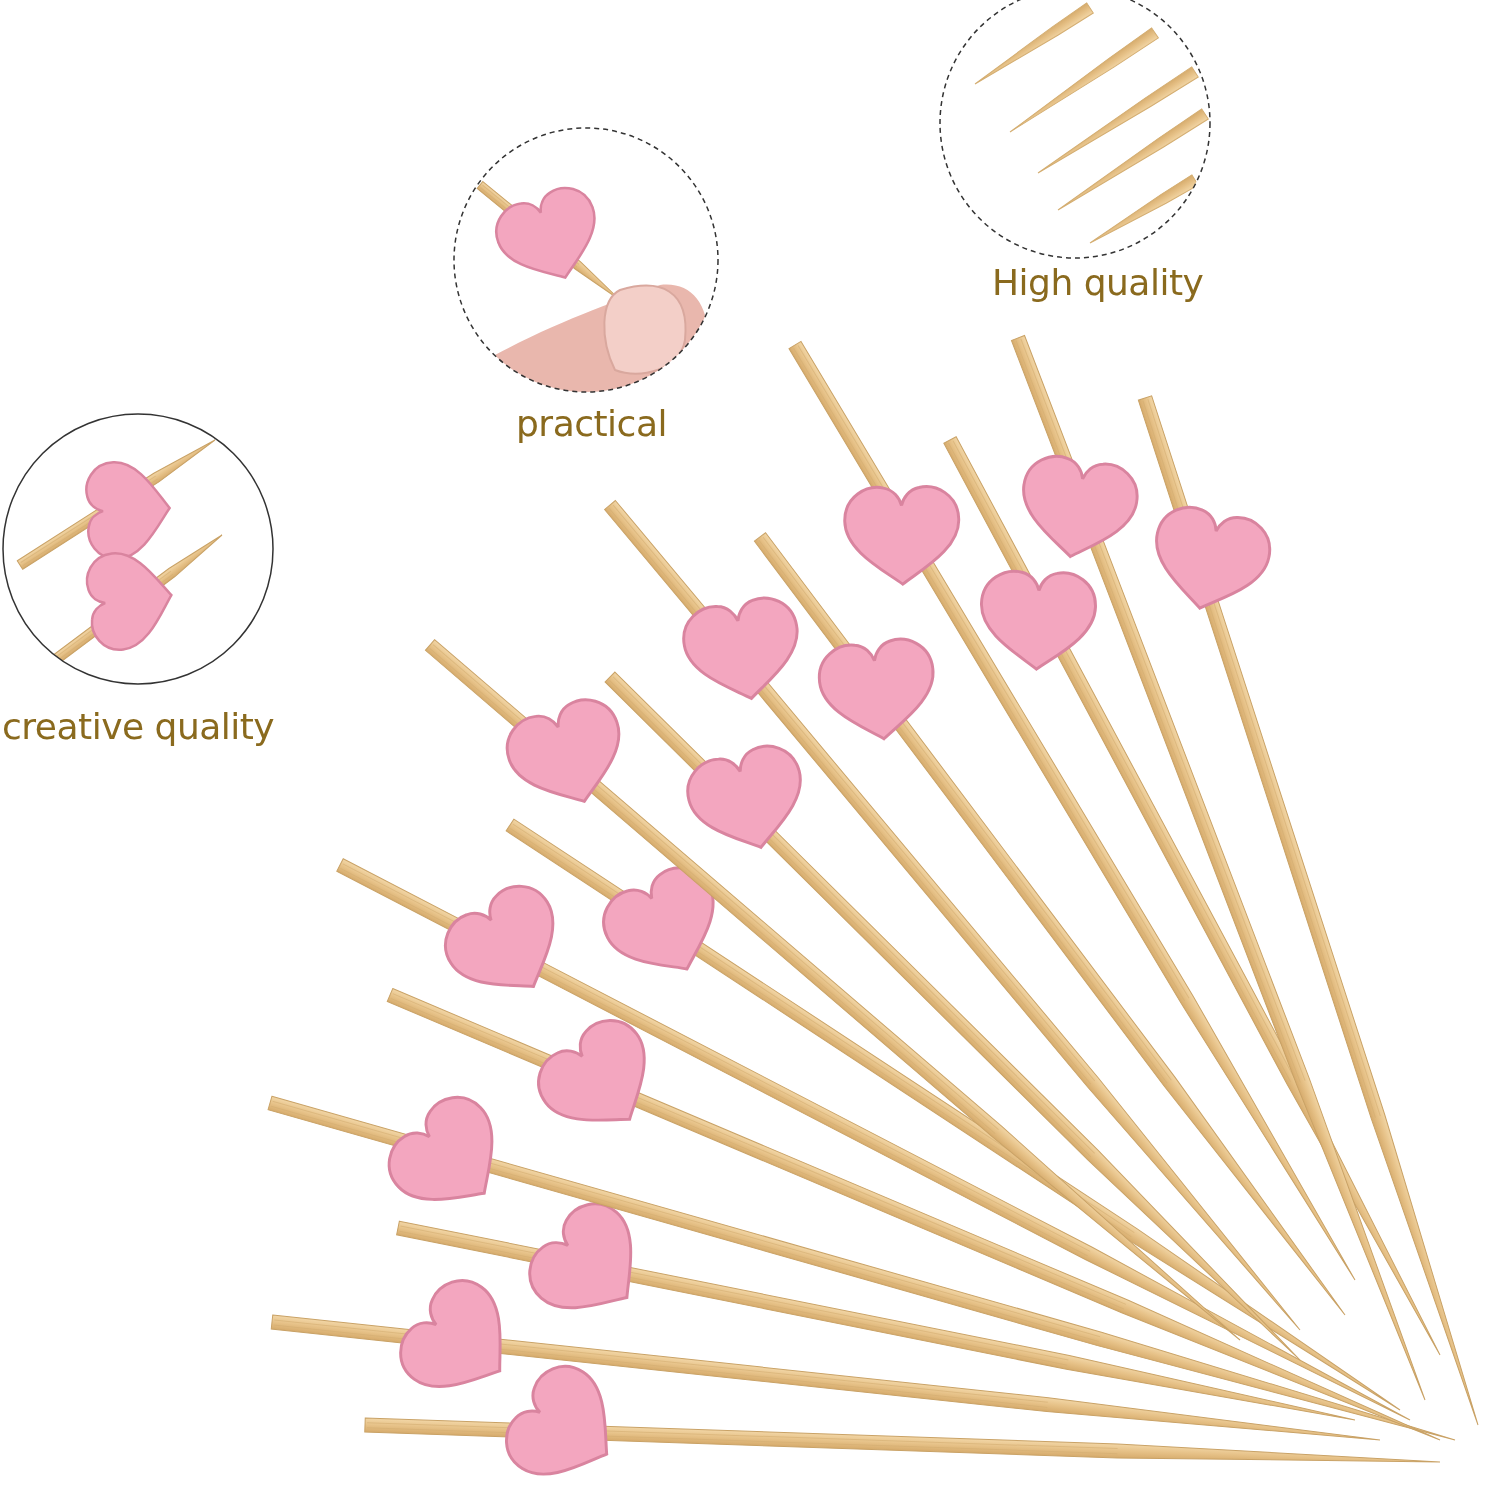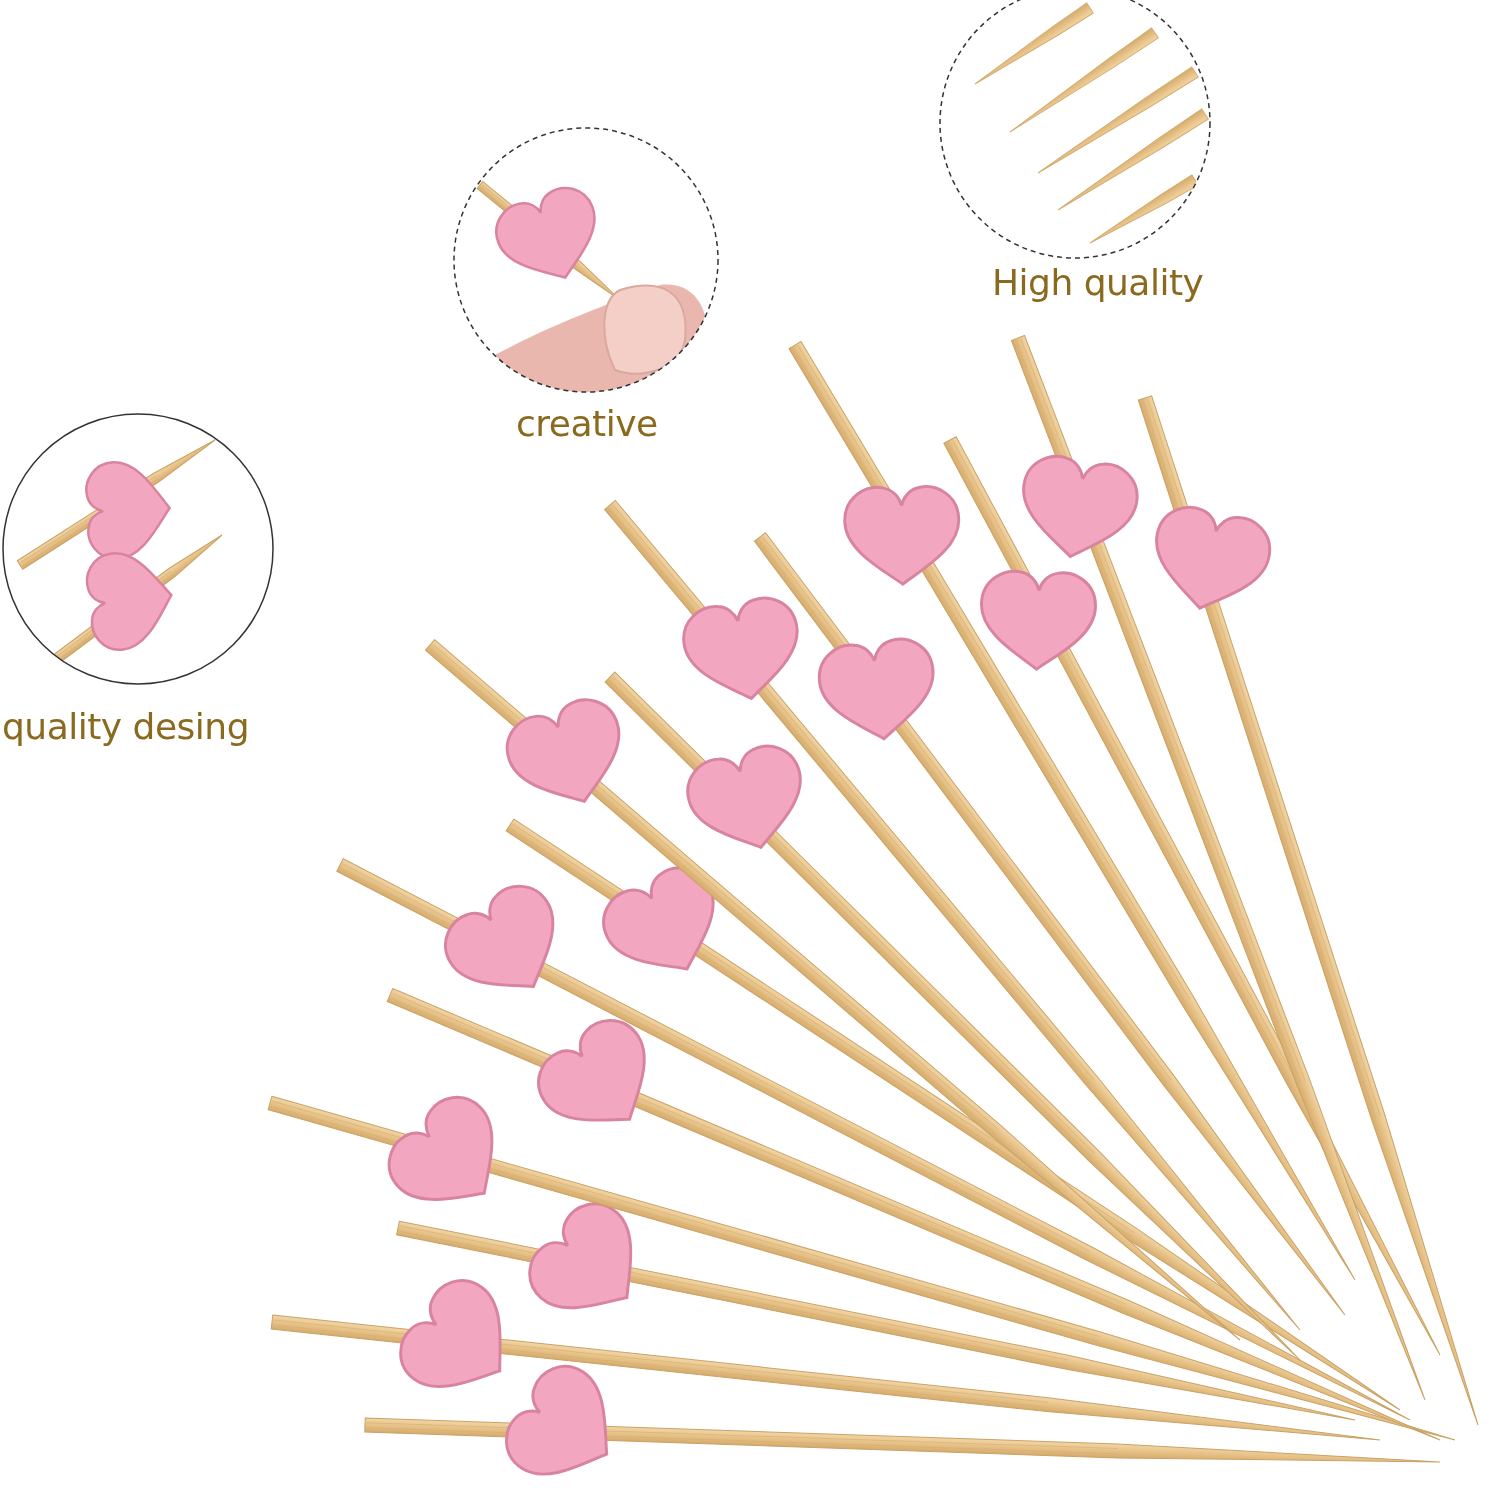--- a/index.html
+++ b/index.html
@@ -254,15 +254,15 @@
             <g transform="translate(1195,180) rotate(149.03624346792648)">
               <path d="M0 -6 L36.73499693752539 -5 L122.44998979175129 0 L36.73499693752539 5 L0 6 Z" fill="url(#stickGrad)" stroke="#d4ae72" stroke-width="1"></path>
             </g>
           </g>
         </g>
         <circle cx="1075" cy="123" r="135" fill="none" stroke="#333" stroke-width="1.5" stroke-dasharray="5 4"></circle>
       </g>
     </g>
 </svg>
 
-<div class="label" style="left:2px;top:706px;">quality desing</div>
-<div class="label" style="left:516px;top:403px;">creative</div>
+<div class="label" style="left:2px;top:706px;">creative quality</div>
+<div class="label" style="left:516px;top:403px;">practical</div>
 <div class="label" style="left:968px;top:262px;margin-left:24px;">High quality</div>
 
 </body></html>

